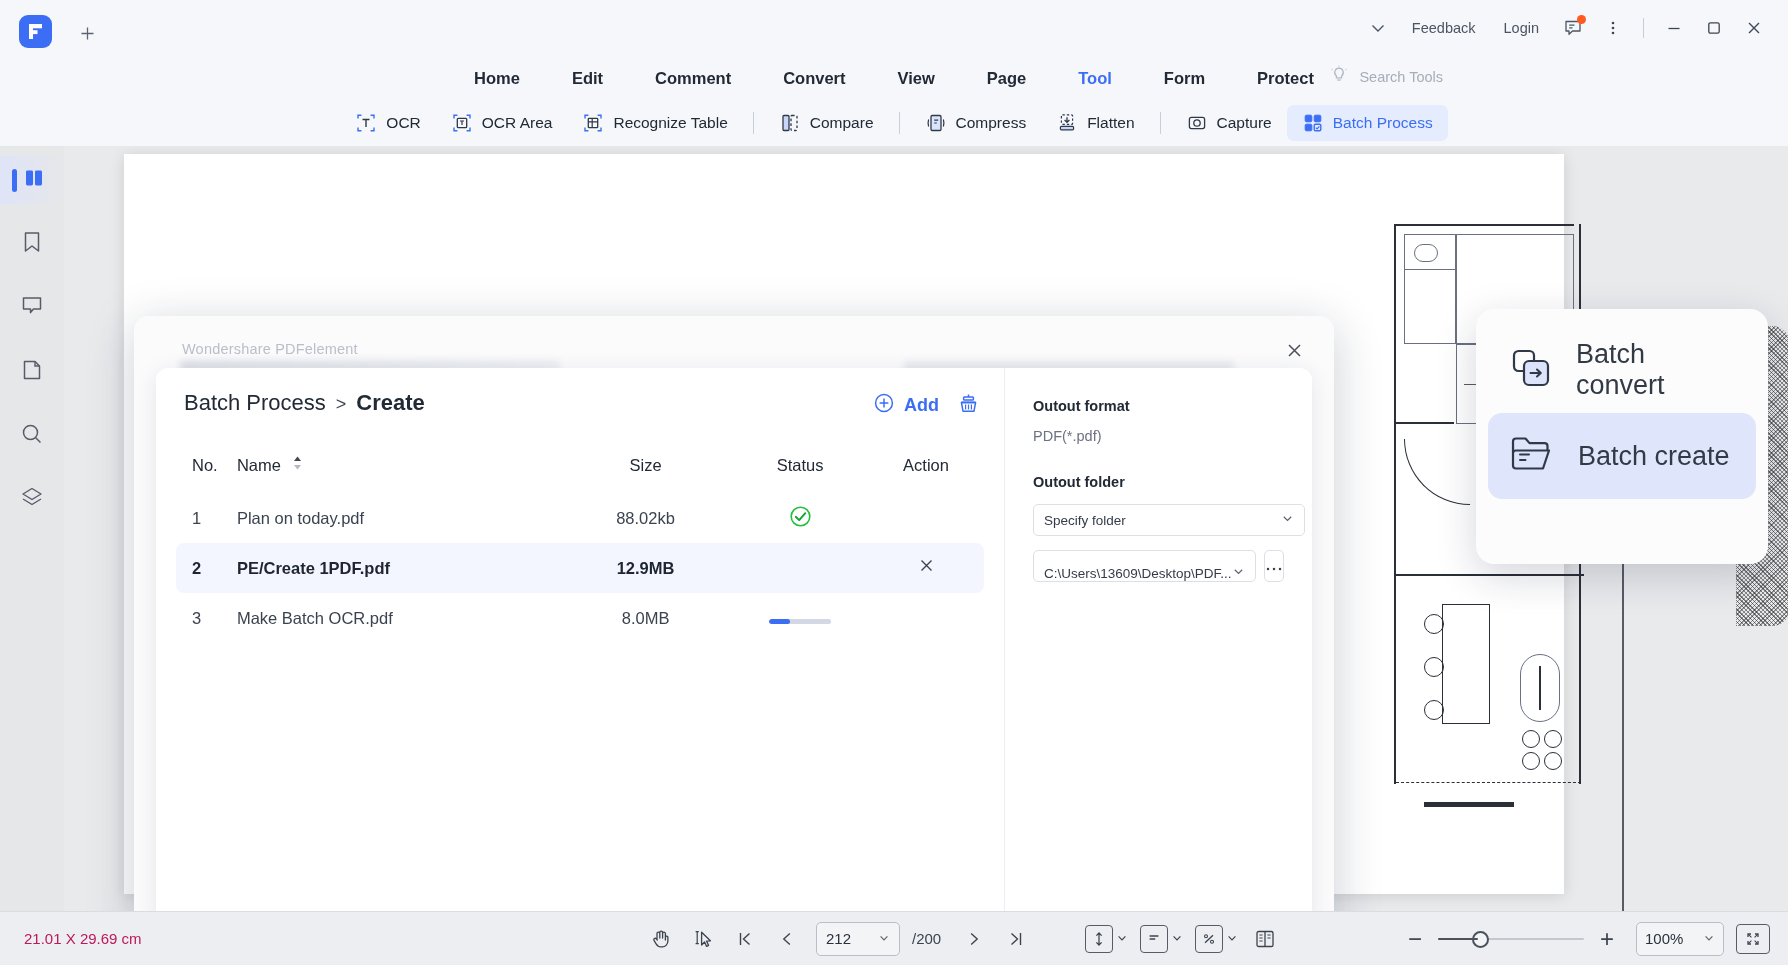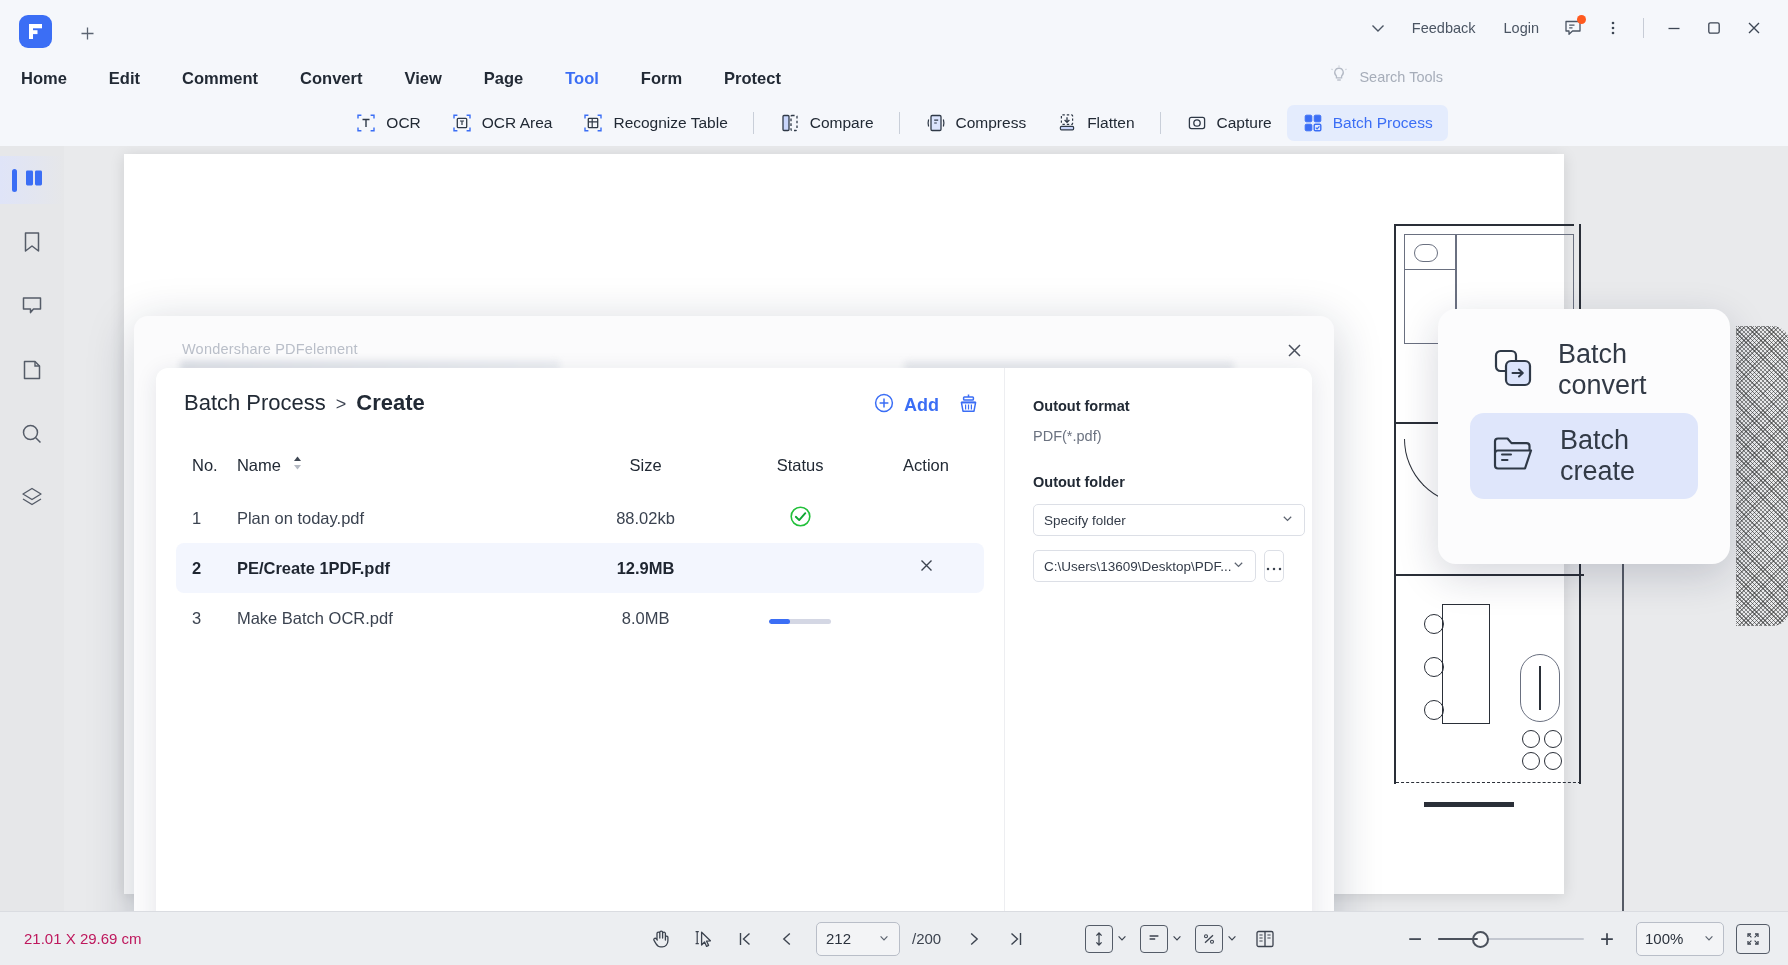--- a/index.html
+++ b/index.html
@@ -61,21 +61,21 @@
   .notif-wrap { position: relative; }
   .notif-dot {
     position: absolute; right: 7px; top: 4px;
     width: 9px; height: 9px; border-radius: 50%; background: #ff5a1f;
   }
 
   
   .menubar {
     position: absolute; top: 56px; left: 0; width: 1788px; height: 44px;
     background: #f5f7fb;
-    display: flex; align-items: center; gap: 0;
+    display: flex; align-items: center; justify-content: center; gap: 10px;
   }
   .menu-item {
     font-size: 16.5px; color: #222a35; font-weight: 600;
     padding: 0 21px; cursor: pointer; white-space: nowrap;
   }
   .menu-item.active { color: #3b6ef5; }
   .search-tools {
     position: absolute; right: 345px; top: 8px;
     display: flex; align-items: center; gap: 9px;
   }
@@ -239,34 +239,34 @@
   .progbar > i { position: absolute; left: 0; top: 0; height: 100%; background: #3b6ef5; border-radius: 3px; }
 
   .rp-label { font-size: 14.5px; font-weight: 700; color: #222a35; margin-bottom: 14px; }
   .rp-value { font-size: 14.5px; color: #6b7280; margin-bottom: 30px; }
   .rp-select {
     width: 272px; height: 32px; border: 1px solid #dcdfe6; border-radius: 5px;
     background: #fff; display: flex; align-items: center; justify-content: space-between;
     padding: 0 10px; font-size: 13.5px; color: #343c49; cursor: pointer; margin-bottom: 14px;
   }
   .rp-row { display: flex; align-items: center; gap: 8px; }
-  .rp-select.path { width: 228px; margin-bottom: 0; }
+  .rp-select.path { width: 228px; margin-bottom: 0; align-items: flex-end; }
   .rp-dots {
     width: 34px; height: 32px; border: 1px solid #dcdfe6; border-radius: 5px; background:#fff;
     display: flex; align-items: center; justify-content: center; cursor: pointer;
     color: #343c49; font-size: 15px; letter-spacing: 1.5px;
   }
 
   
   .popup {
-    position: absolute; left: 1438px; top: 163px;
+    position: absolute; left: 1476px; top: 163px;
     width: 292px; height: 255px;
     background: #fcfcfd; border-radius: 18px;
     box-shadow: 0 12px 40px rgba(20,30,60,.18);
-    padding: 18px 32px;
+    padding: 18px 12px;
     z-index: 40;
   }
   .popup-shadow-noise {
     position: absolute; left: 1736px; top: 180px;
     width: 54px; height: 300px;
     background:
       repeating-linear-gradient(45deg, rgba(0,0,0,.55) 0 1px, transparent 1px 3px),
       repeating-linear-gradient(-45deg, rgba(0,0,0,.45) 0 1px, transparent 1px 3px);
     opacity: .85;
     z-index: 35;

